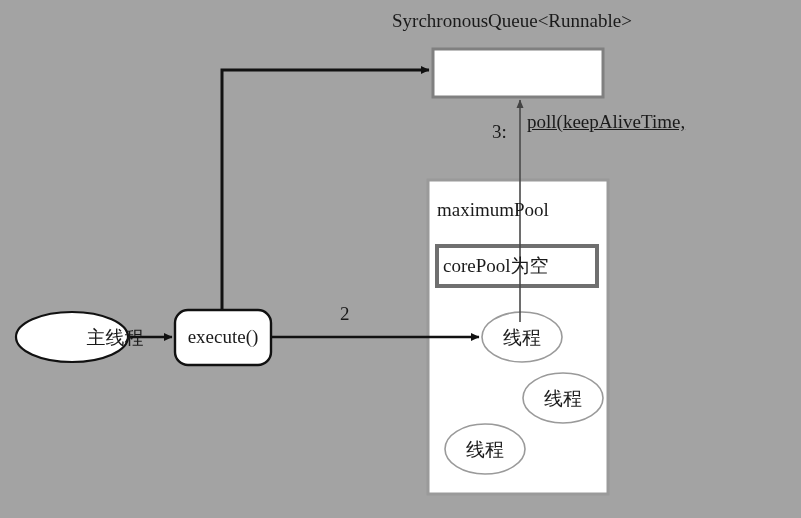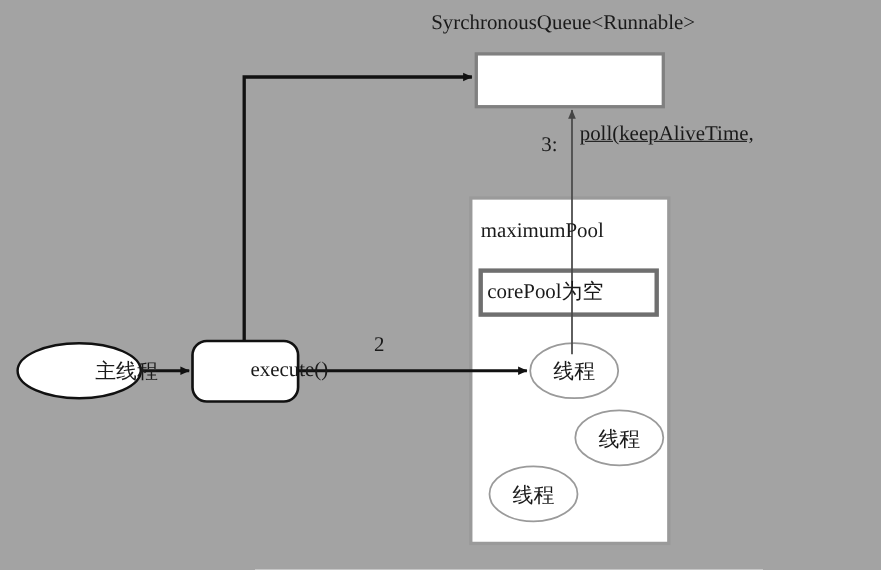--- a/index.html
+++ b/index.html
@@ -79,21 +79,20 @@
   #text-main-thread {
     left: 16px;
     top: 325px;
     width: 112px;
     margin-left: 43px;
   }
   #text-execute {
     left: 175px;
     top: 326px;
     width: 96px;
-    margin-left: 40px;
   }
   #text-thread-1 {
     left: 487px;
     top: 325px;
     width: 70px;
   }
   #text-thread-2 {
     left: 528px;
     top: 386px;
     width: 70px;

